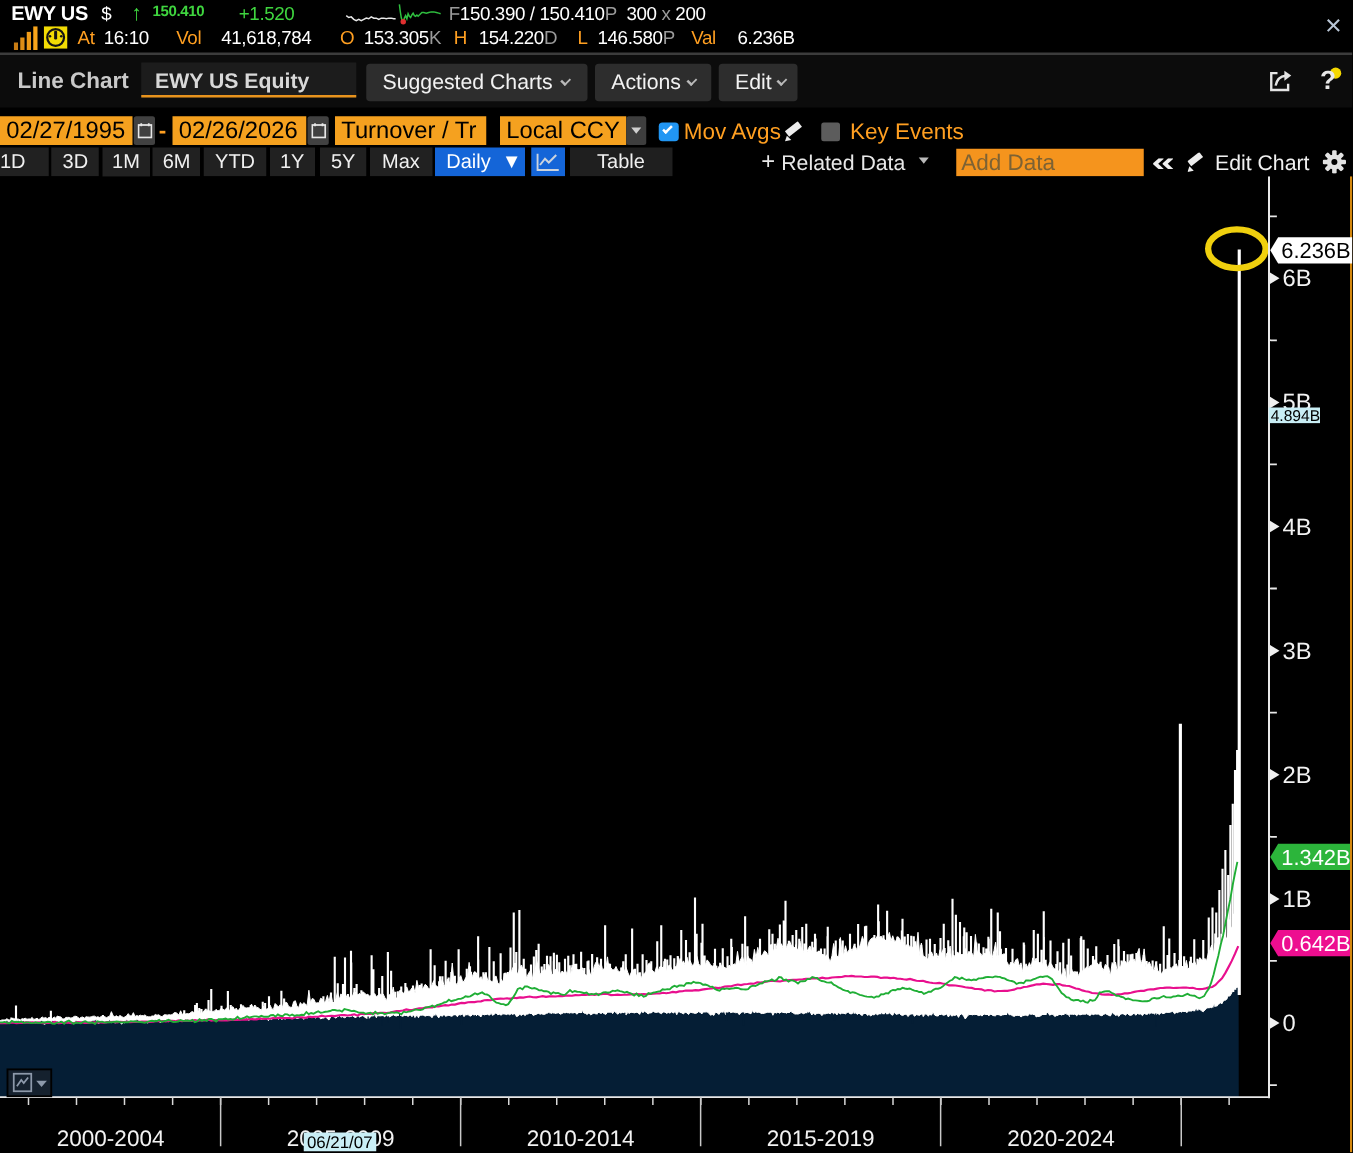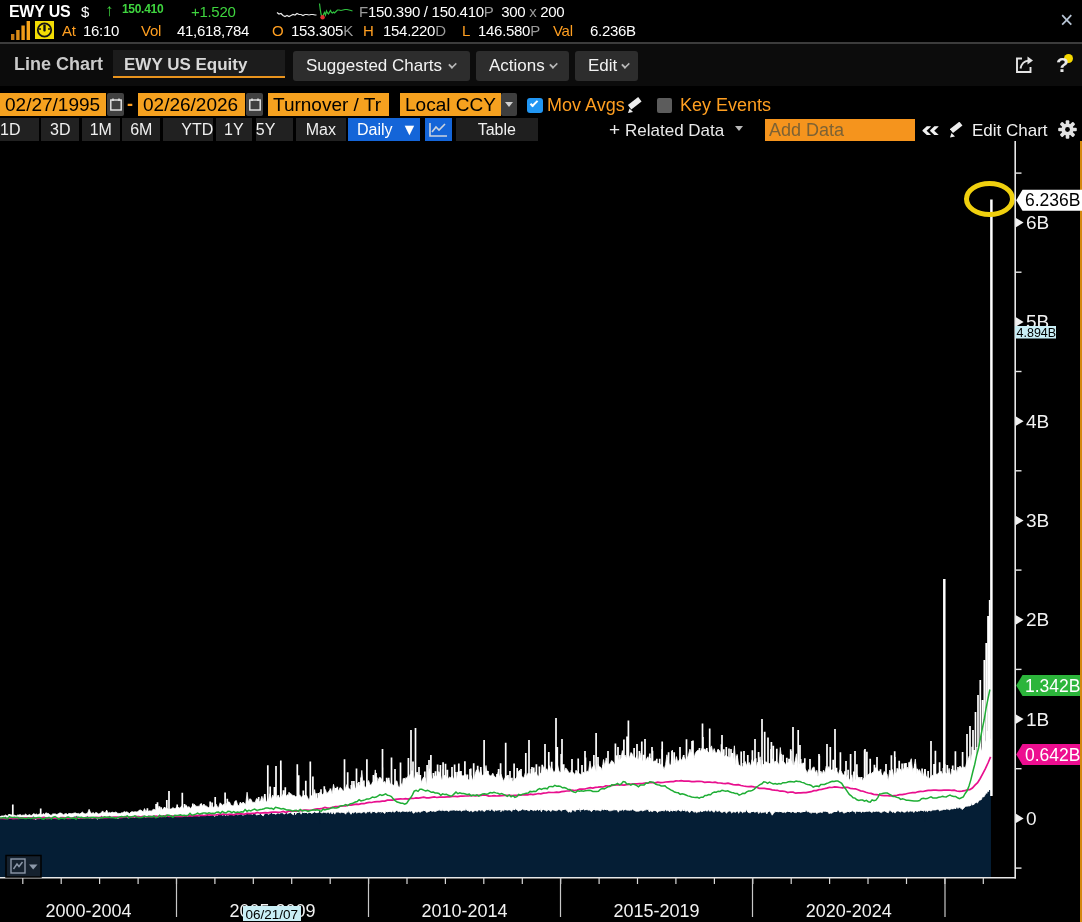--- a/index.html
+++ b/index.html
@@ -88,23 +88,23 @@
 <svg class="abs" style="left:627px;top:97px" width="20" height="17" viewBox="0 0 20 17">
 <path d="M1,16 L2.5,11.5 L6,15 Z" fill="#ededed"></path>
 <rect x="4" y="7" width="13" height="5.5" transform="rotate(-38 4 12)" fill="#ededed"></rect>
     </svg>
 <div class="abs" style="left:657px;top:98px;width:15px;height:15px;background:#5c5c5c;border-radius:2px;"></div>
 <div style="position:absolute;left:680px;top:95px;color:#ff9f21;font-size:18px;font-weight:normal;letter-spacing:0px;white-space:nowrap;">Key Events</div>
 <div class="abs" style="left:0px;top:118px;width:38.8px;height:23px;background:#212121;color:#f0f0f0;font-size:16px;text-align:left;line-height:23px;">1D</div>
 <div class="abs" style="left:41.3px;top:118px;width:38px;height:23px;background:#212121;color:#f0f0f0;font-size:16px;text-align:center;line-height:23px;">3D</div>
 <div class="abs" style="left:81.8px;top:118px;width:38px;height:34px;background:#212121;color:#f0f0f0;font-size:16px;text-align:center;line-height:23px;">1M</div>
 <div class="abs" style="left:122.3px;top:118px;width:38px;height:23px;background:#212121;color:#f0f0f0;font-size:16px;text-align:center;line-height:23px;">6M</div>
-<div class="abs" style="left:162.8px;top:118px;width:50.5px;height:23px;background:#212121;color:#f0f0f0;font-size:16px;text-align:right;line-height:23px;">YTD</div>
+<div class="abs" style="left:162.8px;top:118px;width:50.5px;height:23px;background:#212121;color:#f0f0f0;font-size:16px;text-align:center;line-height:23px;">YTD</div>
 <div class="abs" style="left:215.8px;top:118px;width:36px;height:23px;background:#212121;color:#f0f0f0;font-size:16px;text-align:center;line-height:23px;">1Y</div>
-<div class="abs" style="left:255.8px;top:118px;width:37.5px;height:23px;background:#212121;color:#f0f0f0;font-size:16px;text-align:left;line-height:23px;">5Y</div>
+<div class="abs" style="left:255.8px;top:118px;width:37.5px;height:23px;background:#212121;color:#f0f0f0;font-size:16px;text-align:center;line-height:23px;">5Y</div>
 <div class="abs" style="left:295.8px;top:118px;width:50px;height:23px;background:#212121;color:#f0f0f0;font-size:16px;text-align:center;line-height:23px;">Max</div>
 <div class="abs" style="left:348px;top:118px;width:72px;height:23px;background:#1465d8;color:#fff;font-size:16px;line-height:23px;padding-left:9px;">Daily &nbsp;▼</div>
 <div class="abs" style="left:425px;top:118px;width:27px;height:23px;background:#1465d8;"></div>
 <svg class="abs" style="left:429px;top:122px" width="19" height="15" viewBox="0 0 19 15">
 <path d="M1,1 L1,14 L18,14" fill="none" stroke="#ccd4de" stroke-width="1.6"></path>
 <polyline points="3,10 7,5 10,8 16,2" fill="none" stroke="#ccd4de" stroke-width="1.6"></polyline>
     </svg>
 <div class="abs" style="left:456px;top:118px;width:81.5px;height:23px;background:#1f1f1f;color:#f0f0f0;font-size:16px;text-align:center;line-height:23px;">Table</div>
 <div style="position:absolute;left:609px;top:119px;color:#e8e8e8;font-size:19px;font-weight:normal;letter-spacing:0px;white-space:nowrap;">+</div>
 <div style="position:absolute;left:625px;top:121px;color:#e8e8e8;font-size:17px;font-weight:normal;letter-spacing:0px;white-space:nowrap;">Related Data</div>

